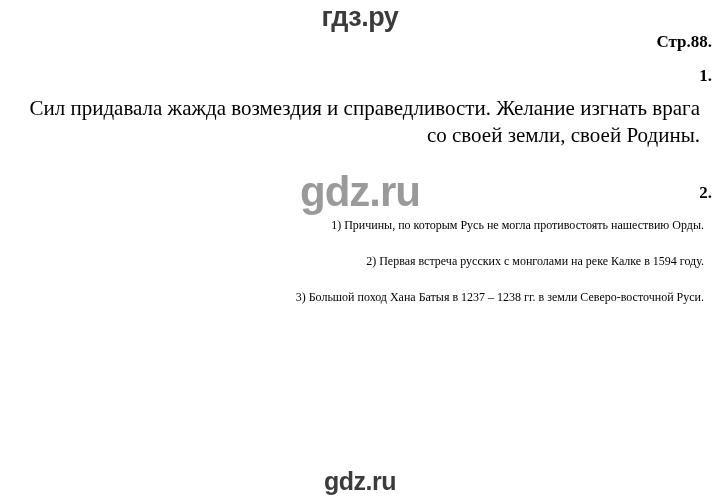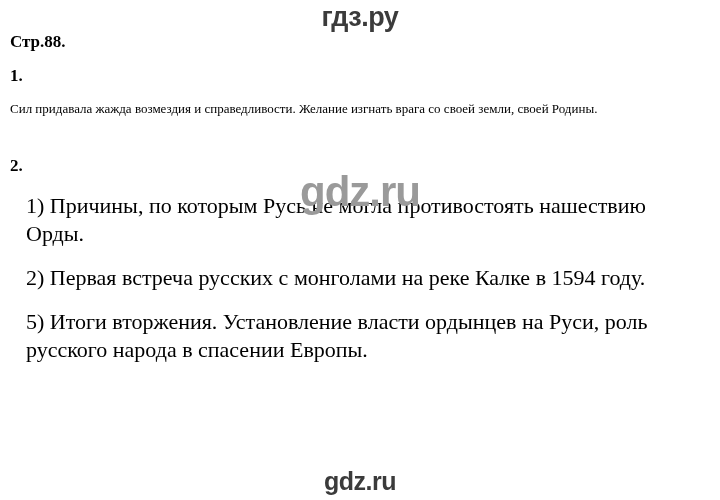--- a/index.html
+++ b/index.html
@@ -56,53 +56,54 @@
     font-weight: bold;
     font-size: 25px;
     color: #3b3b3b;
     letter-spacing: -0.5px;
   }
   .content {
     position: absolute;
     left: 10px;
     top: 32px;
     width: 702px;
+    text-align: right;
   }
   .page-ref {
     font-family: "Liberation Serif", serif;
     font-weight: bold;
     font-size: 17px;
     margin: 0 0 14px 0;
     line-height: 1.2;
   }
   .q-num {
     font-family: "Liberation Serif", serif;
     font-weight: bold;
     font-size: 17px;
     margin: 0 0 8px 0;
     line-height: 1.2;
   }
   .para {
-    font-size: 13px;
+    font-size: 21px;
     line-height: 27px;
     margin: 0;
     max-width: 690px;
   }
   .answer-block-1 {
     margin-bottom: 34px;
   }
   .list {
     margin: 0;
     padding: 0;
     list-style: none;
   }
   .list li {
-    font-size: 22px;
+    font-size: 12px;
     line-height: 28px;
-    margin: 16px;
+    margin: 8px;
     max-width: 700px;
   }
 </style>
 </head>
 <body>
 
 <div class="page">
 
   <div class="brand-top">гдз.ру</div>
 
@@ -113,21 +114,21 @@
     <div class="answer-block-1">
       <div class="q-num">1.</div>
       <p class="para">Сил придавала жажда возмездия и справедливости. Желание изгнать врага со своей земли, своей Родины.</p>
     </div>
 
     <div class="answer-block-2">
       <div class="q-num">2.</div>
       <ul class="list">
         <li>1) Причины, по которым Русь не могла противостоять нашествию Орды.</li>
         <li>2) Первая встреча русских с монголами на реке Калке в 1594 году.</li>
-        <li>5) Итоги вторжения. Установление власти ордынцев на Руси, роль русского народа в спасении Европы.</li>
+        <li>3) Большой поход Хана Батыя в 1237 – 1238 гг. в земли Северо-восточной Руси.</li>
       </ul>
     </div>
 
   </div>
 
   <div class="watermark-mid">gdz.ru</div>
 
   <div class="brand-bottom">gdz.ru</div>
 
 </div>

